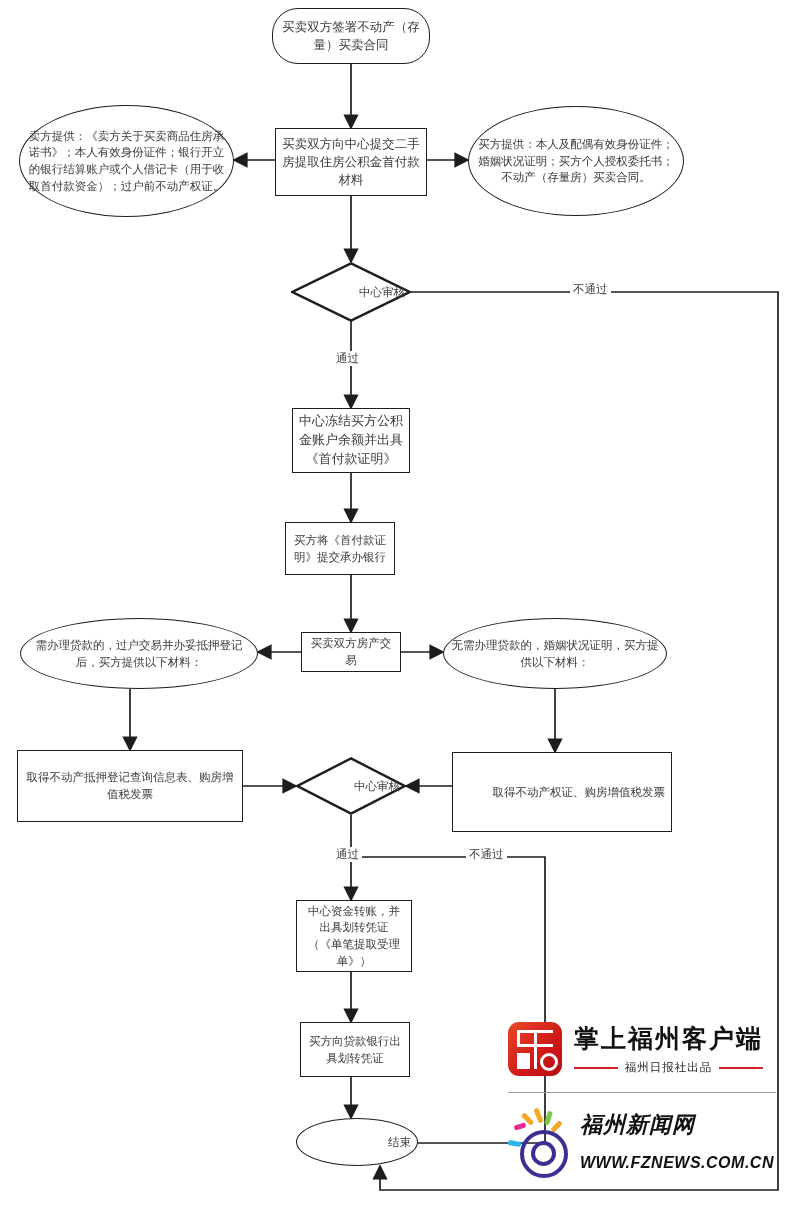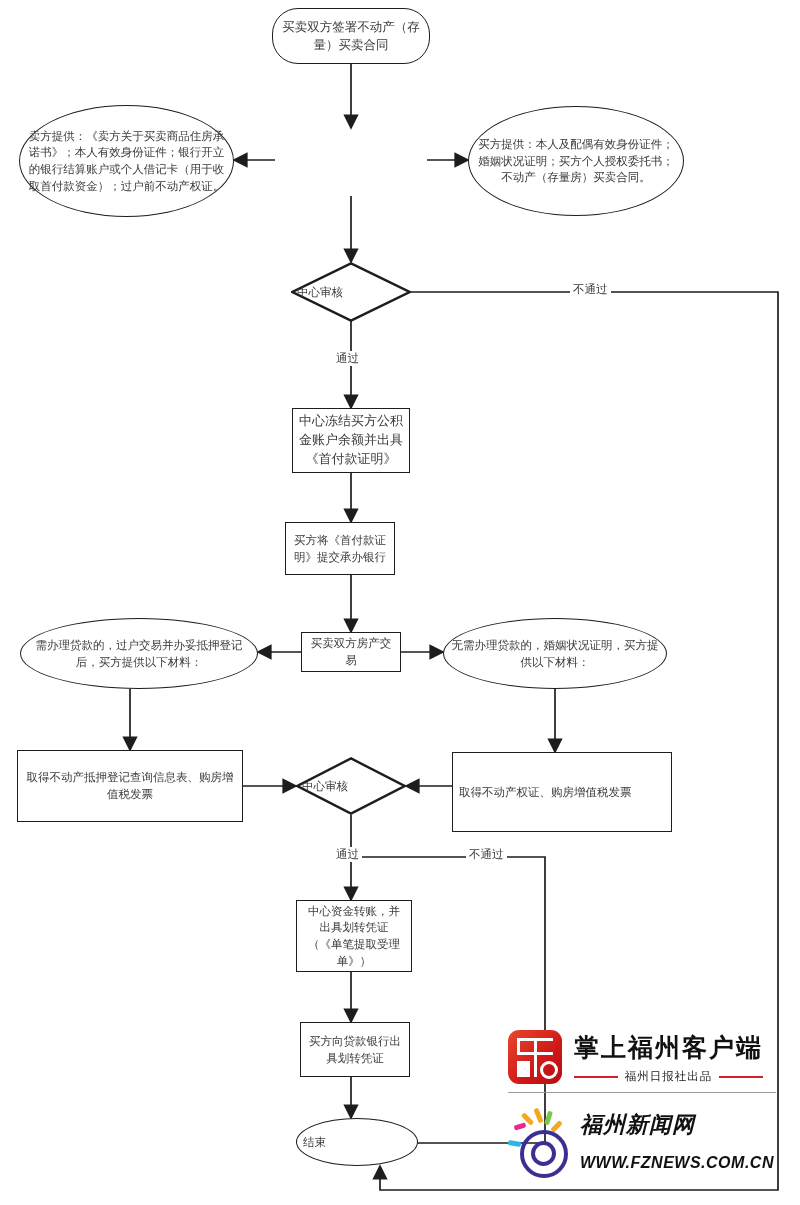--- a/index.html
+++ b/index.html
@@ -13,21 +13,21 @@
     height:1205px;
     overflow:hidden;
     background:#fff;
   }
   #wires{position:absolute;left:0;top:0;width:800px;height:1205px;}
   .node{
     position:absolute;
     box-sizing:border-box;
     display:flex;
     align-items:center;
-    justify-content:flex-start;
+    justify-content:flex-end;
     text-align:center;
     color:#3b3b3b;
     line-height:1.45;
     background:#fff;
     z-index:2;
   }
   .node .txt{display:block;padding:0 6px;}
   .rect{border:1.6px solid #1d1d1d;}
   .term{border:1.6px solid #1d1d1d;border-radius:26px;}
   .oval{border:1.6px solid #1d1d1d;border-radius:50%;}
@@ -42,21 +42,21 @@
   .edge-label{
     position:absolute;
     background:#fff;
     color:#3b3b3b;
     padding:0 3px;
     z-index:3;
     white-space:nowrap;
   }
   
   .wm{position:absolute;z-index:5;}
-  #wm-app{left:508px;top:1022px;width:262px;height:62px;display:flex;align-items:flex-end;}
+  #wm-app{left:508px;top:1022px;width:262px;height:62px;display:flex;align-items:flex-start;}
   #wm-app .logo{
     width:54px;height:54px;border-radius:11px;
     background:linear-gradient(135deg,#e8472c 0%,#cf1717 62%,#b50f12 100%);
     position:relative;flex:0 0 auto;overflow:hidden;
   }
   #wm-app .logo .g1{position:absolute;left:9px;top:8px;width:36px;height:3px;background:#fff;}
   #wm-app .logo .g2{position:absolute;left:9px;top:8px;width:3px;height:17px;background:#fff;}
   #wm-app .logo .g3{position:absolute;left:9px;top:22px;width:36px;height:3px;background:#fff;}
   #wm-app .logo .g4{position:absolute;left:26px;top:8px;width:3px;height:39px;background:#fff;}
   #wm-app .logo .g5{position:absolute;left:9px;top:31px;width:13px;height:16px;background:#fff;}
@@ -136,20 +136,23 @@
       <line x1="351" y1="972" x2="351" y2="1022" marker-end="url(#ah)"></line>
 
       <line x1="351" y1="1077" x2="351" y2="1118" marker-end="url(#ah)"></line>
     </g>
   </svg>
 
   <div class="node term" style="left:272px;top:8px;width:158px;height:56px;font-size:12.5px;">
     <span class="txt">买卖双方签署不动产（存量）买卖合同</span>
   </div>
 
+  <div class="node rect" style="left:275px;top:128px;width:152px;height:68px;font-size:12.5px;">
+    <span class="txt">买卖双方向中心提交二手房提取住房公积金首付款材料</span>
+  </div>
 
   <div class="node oval" style="left:19px;top:105px;width:215px;height:112px;font-size:11.5px;">
     <span class="txt">卖方提供：《卖方关于买卖商品住房承诺书》；本人有效身份证件；银行开立的银行结算账户或个人借记卡（用于收取首付款资金）；过户前不动产权证。</span>
   </div>
 
   <div class="node oval" style="left:468px;top:106px;width:216px;height:110px;font-size:11.5px;">
     <span class="txt">买方提供：本人及配偶有效身份证件；婚姻状况证明；买方个人授权委托书；不动产（存量房）买卖合同。</span>
   </div>
 
   <div class="node diamond" style="left:291px;top:262px;width:120px;height:60px;font-size:11.5px;">

